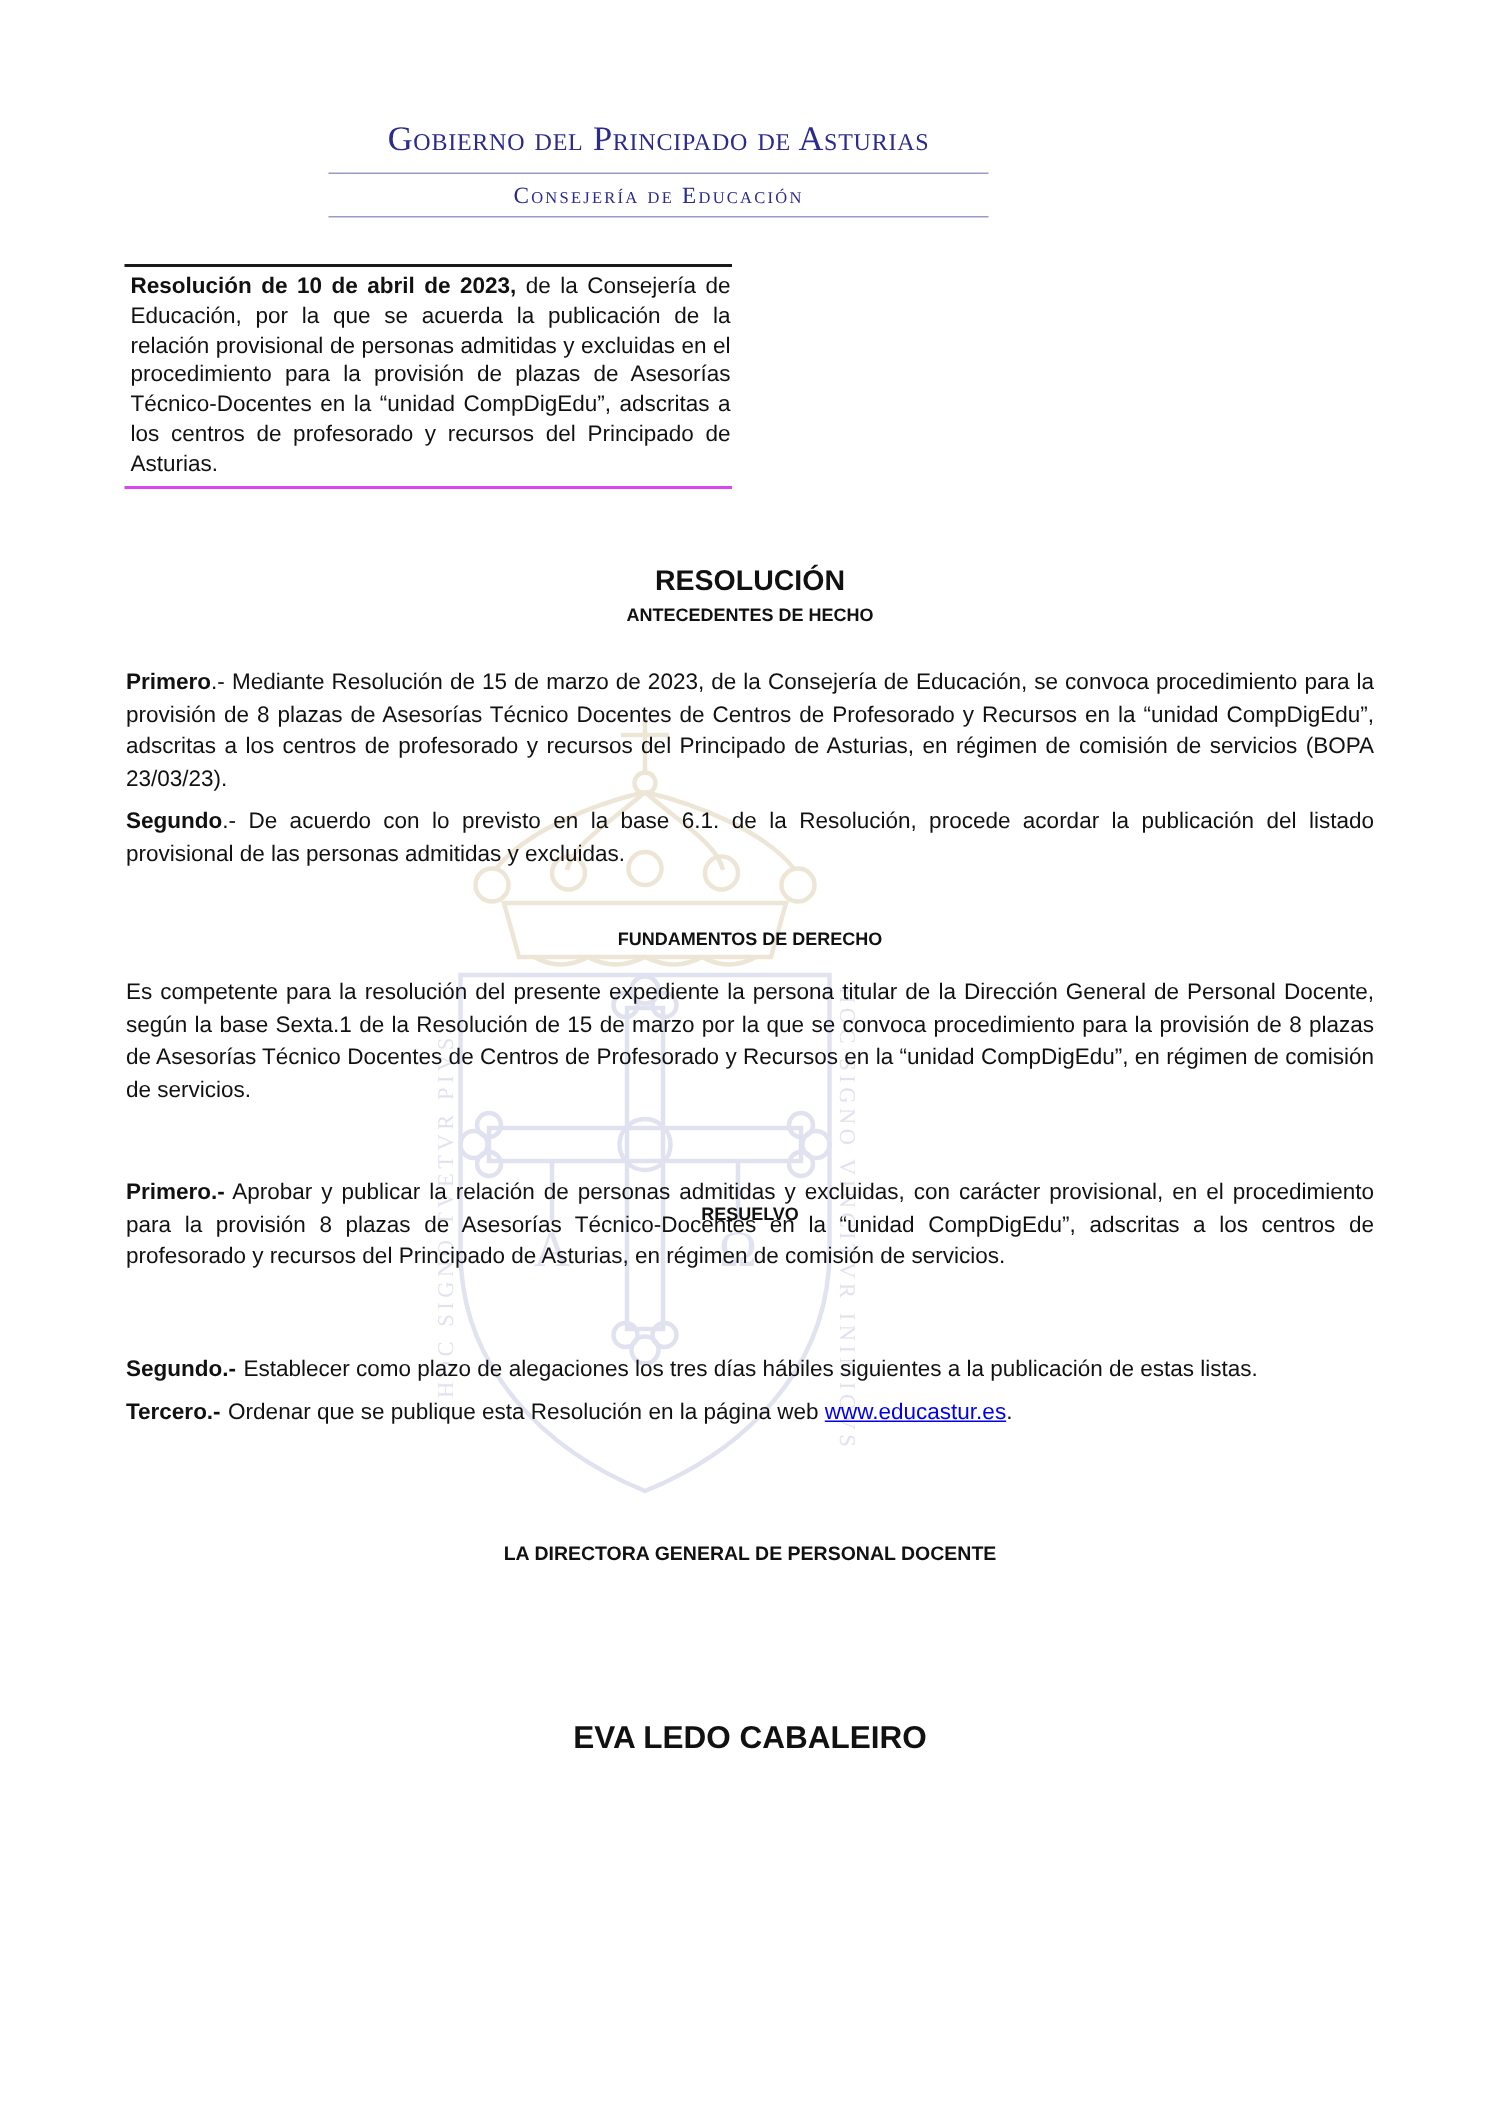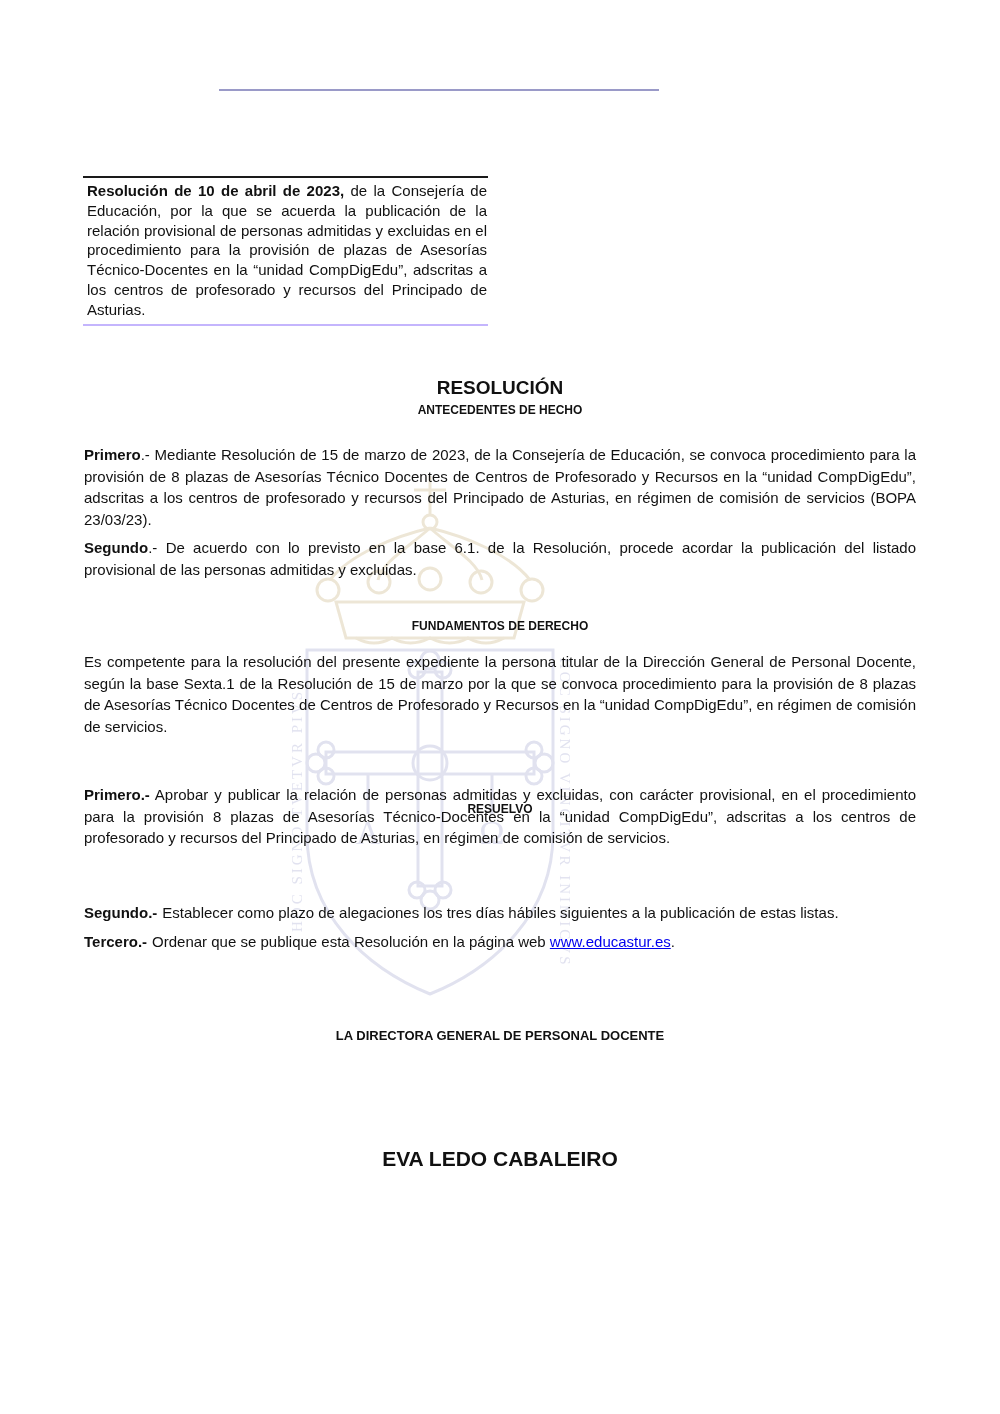--- a/index.html
+++ b/index.html
@@ -27,21 +27,21 @@
     border:none;border-top:1px solid #9a9ac8;margin:9px 0 0 0;
   }
   .dept-title{
     font-variant:small-caps;
     font-size:15.5px;letter-spacing:1.5px;line-height:15px;
     padding:7px 0 6px 0;margin:0;font-weight:normal;
   }
   
   .summary-box{
     position:absolute;left:83px;top:176px;width:400px;
-    border-top:2px solid #1a1a1a;border-bottom:2px solid #c4b5fd;
+    border-top:2px solid #1a1a1a;border-bottom:2px solid #d946ef;
     padding:3px 1px 4px 4px;
     font-size:15px;line-height:19.8px;
     text-align:justify;
   }
   .summary-box b{font-weight:bold;}
   
   .doc-body-item{position:absolute;left:84px;width:832px;}
   .h-center{text-align:center;font-weight:bold;margin:0;}
   .h-main{font-size:19px;}
   .h-sub{font-size:12px;}
@@ -119,21 +119,23 @@
       <text x="90" y="382" font-size="34" text-anchor="middle">Α</text>
       <text x="214" y="382" font-size="34" text-anchor="middle">Ω</text>
       <text transform="translate(24 470) rotate(-90)" font-size="15" letter-spacing="3">HOC SIGNO TVETVR PIVS</text>
       <text transform="translate(282 196) rotate(90)" font-size="15" letter-spacing="3">HOC SIGNO VINCITVR INIMICVS</text>
     </g>
   </svg>
 
   <div class="content-layer">
 
     <div class="header-block">
+      <div class="gov-title">Gobierno del Principado de Asturias</div>
       <hr class="header-rule">
+      <div class="dept-title">Consejería de Educación</div>
       <hr class="header-rule" style="margin-top:0;">
     </div>
 
     <div class="summary-box">
       <b>Resolución de 10 de abril de 2023,</b><span> de la Consejería de Educación, por la que se acuerda la publicación de la relación provisional de personas admitidas y excluidas en el procedimiento para la provisión de plazas de Asesorías Técnico-Docentes en la “unidad CompDigEdu”, adscritas a los centros de profesorado y recursos del Principado de Asturias.</span>
     </div>
 
     <h1 class="doc-body-item h-center h-main" style="top:377px;">RESOLUCIÓN</h1>
 
     <h2 class="doc-body-item h-center h-sub" style="top:403px;">ANTECEDENTES DE HECHO</h2>

